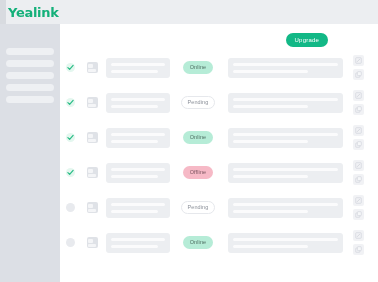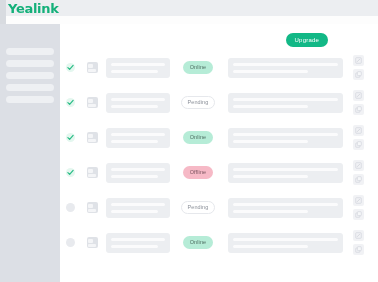--- a/index.html
+++ b/index.html
@@ -7,21 +7,21 @@
     width:378px;height:282px;
     background:#ffffff;
     font-family:"Liberation Sans", sans-serif;
     overflow:hidden;
     position:relative;
   }
   .app{position:absolute;inset:0;background:#fdfdfd;overflow:hidden;}
 
   
   .header{
-    position:absolute;left:0;top:0;width:378px;height:16px;
+    position:absolute;left:0;top:0;width:378px;height:24px;
     background:#eceef1;
     display:flex;align-items:center;
   }
   .brand{
     font-size:13px;font-weight:bold;letter-spacing:-0.3px;
     color:#14b07a;margin-left:8px;
     font-family:"DejaVu Sans", sans-serif;
   }
   .header-strip{
     position:absolute;left:0;top:0;width:6px;height:24px;background:#d8dbe0;

